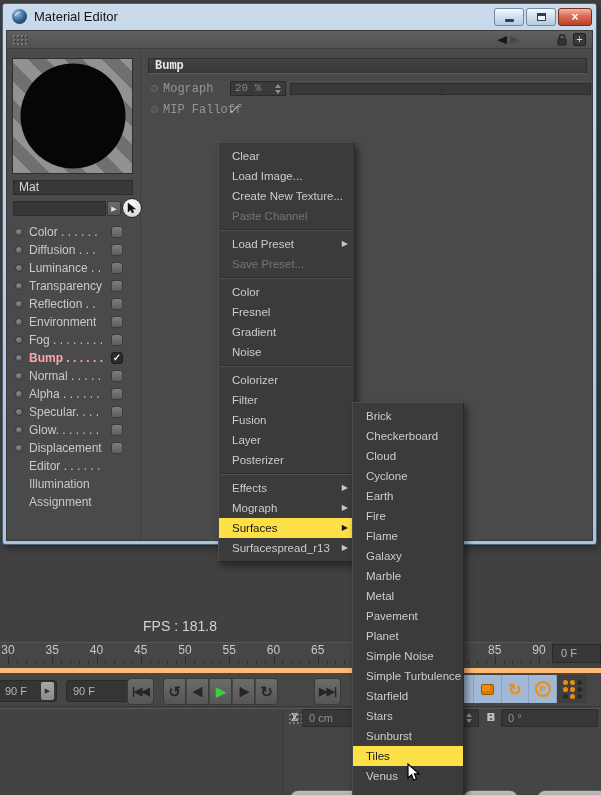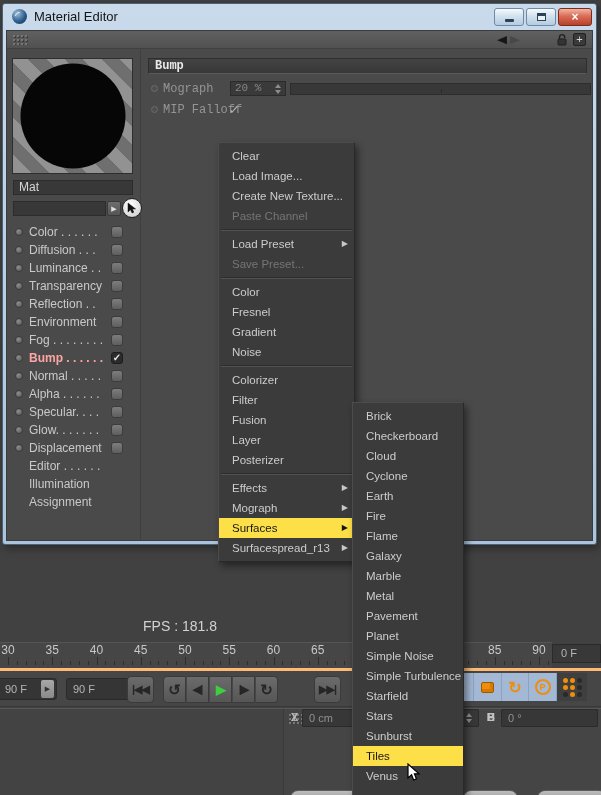--- a/index.html
+++ b/index.html
@@ -126,21 +126,21 @@
 
   .ruler { position:absolute; left:0; top:642px; width:552px; height:26px; background:#464646;
     border-top:1px solid #555; overflow:hidden; }
   .tick { position:absolute; bottom:3px; width:1px; height:4px; background:#2d2d2d; }
   .tick.major { height:8px; }
   .tick-label { position:absolute; top:0; transform:translateX(-50%); font-size:12px; color:#c8c8c8; }
   .end-frame-field { position:absolute; left:552px; top:644px; width:49px; height:19px; background:#383838;
     border:1px solid #2a2a2a; color:#b5b5b5; font-size:11px; line-height:17px; padding-left:8px; }
 
   .transport-bar { position:absolute; left:0; right:0; top:668px; height:39px; background:#464646;
-    border-top:3px solid #fdba74; border-bottom:1px solid #393939; }
+    border-top:5px solid #fdba74; border-bottom:1px solid #393939; }
   .range-field1 { position:absolute; left:0; top:7px; width:57px; height:22px; background:#353535;
     border:1px solid #2a2a2a; border-left:none; border-radius:0 4px 4px 0;
     display:flex; align-items:center; color:#b5b5b5; font-size:11px; padding-left:5px; }
   .mini-play { margin-left:auto; width:13px; height:18px; margin-right:2px; border-radius:2px;
     background:linear-gradient(#a8a8a8,#8a8a8a); color:#333; font-size:7px; line-height:18px; text-align:center; }
   .range-field2 { position:absolute; left:66px; top:7px; width:80px; height:22px; background:#353535;
     border:1px solid #2a2a2a; border-radius:3px; display:flex; align-items:center;
     color:#b5b5b5; font-size:11px; padding:0 6px; }
   .range-field2 .spin-arrows { margin-left:auto; }
   .transport { position:absolute; left:127px; top:5px; display:flex; }

